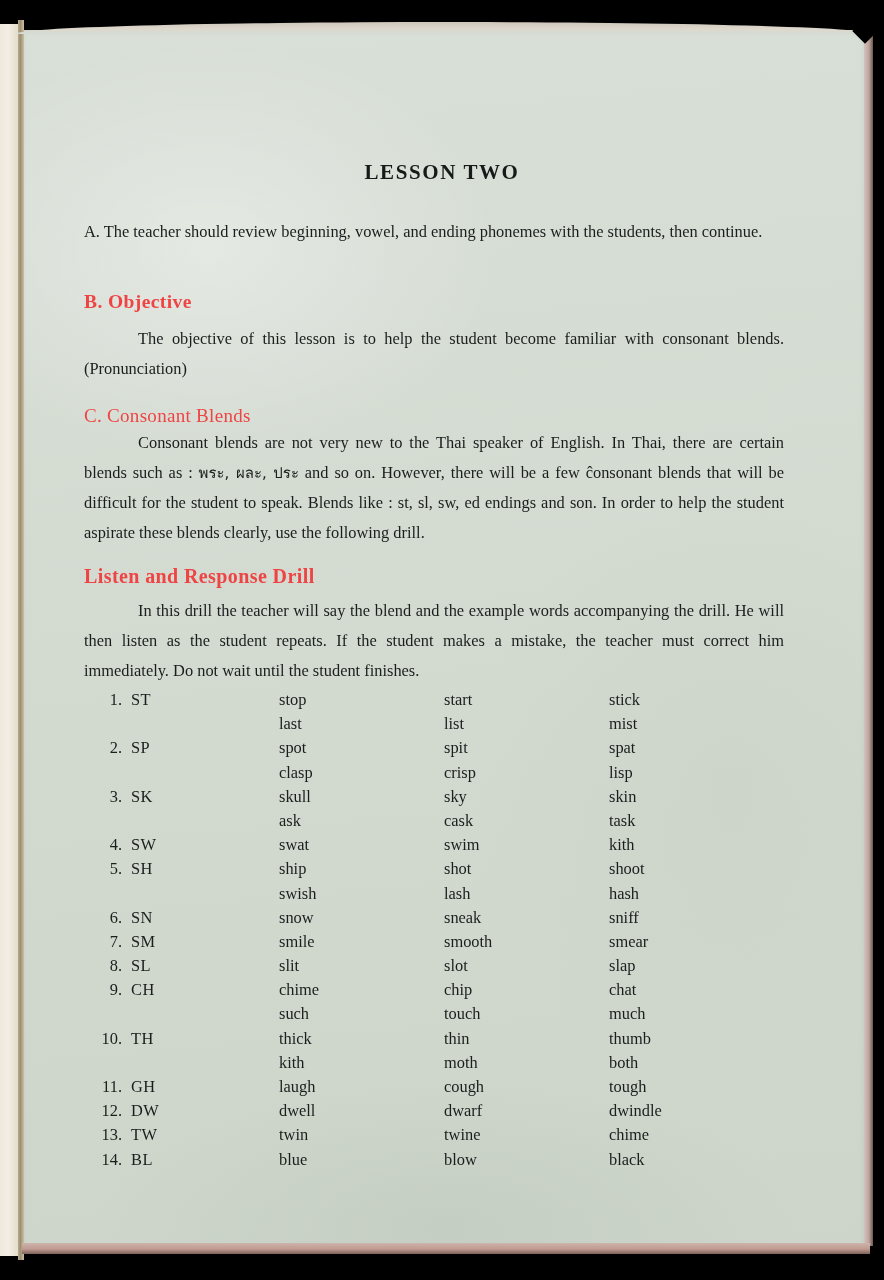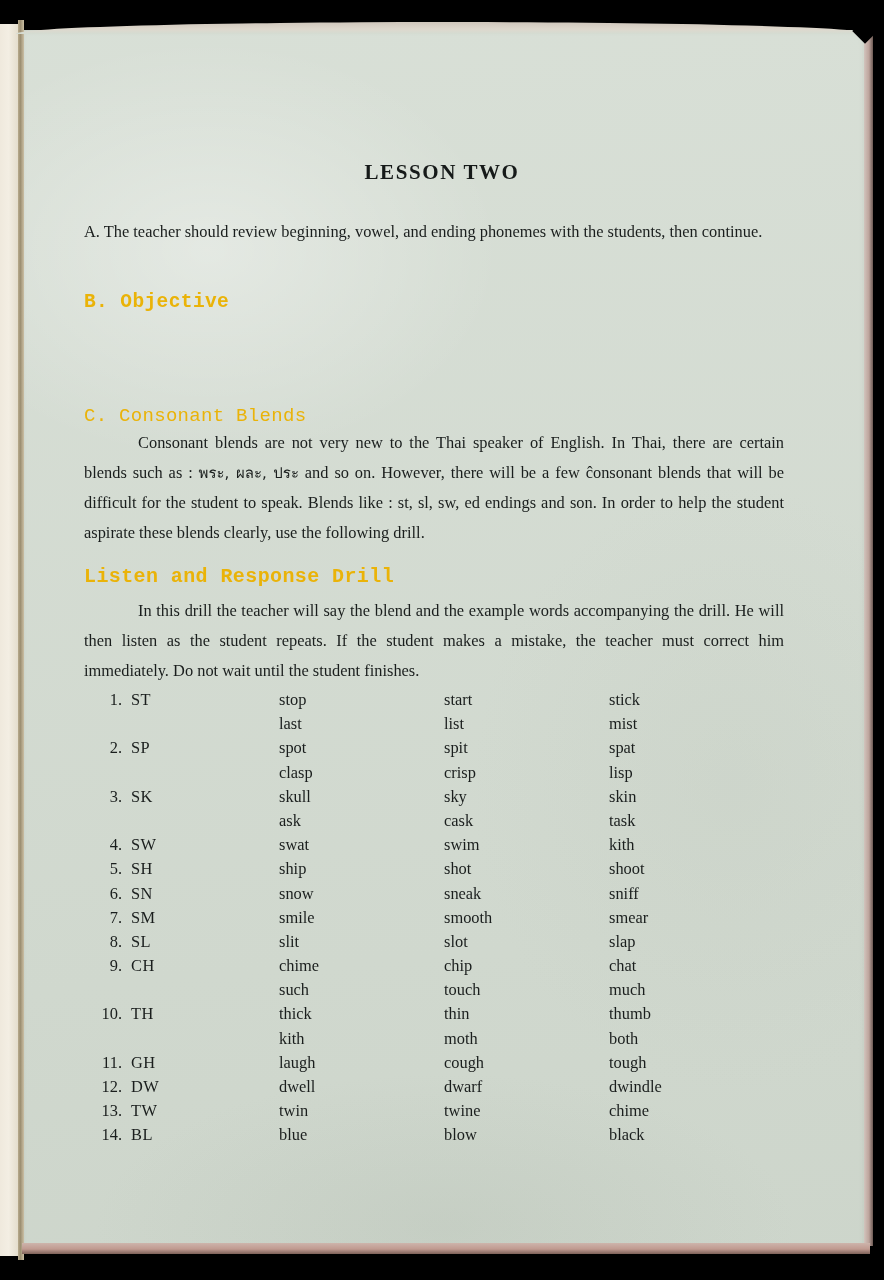--- a/index.html
+++ b/index.html
@@ -108,22 +108,21 @@
     font-size: 16.4px;
     line-height: 30px;
     text-align: justify;
     text-justify: inter-word;
     color: #1a1e1d;
   }
   .para .indent { display: inline-block; width: 54px; }
 
   .head-b, .head-c, .head-drill {
     position: absolute;
-    color: #eab308;
-    font-family: Liberation Mono, monospace;
+    color: #ef4444;
   }
   .head-b {
     left: 84px; top: 291px;
     font-size: 19.5px;
     font-weight: bold;
     letter-spacing: .4px;
   }
   .head-c {
     left: 84px; top: 405px;
     font-size: 19px;
@@ -183,20 +182,21 @@
   <div class="corner-nick"></div>
 
   <div class="content">
 
     <div class="lesson-title">LESSON TWO</div>
 
     <div class="para" id="para-a">A.  The teacher should review beginning, vowel, and ending phonemes with the students, then continue.</div>
 
     <div class="head-b">B.  Objective</div>
 
+    <div class="para" id="para-b"><span class="indent"></span><span>The objective of this lesson is to help the student  become  familiar  with  consonant blends.  (Pronunciation)</span></div>
 
     <div class="head-c">C.  Consonant  Blends</div>
 
     <div class="para" id="para-c"><span class="indent"></span><span>Consonant blends are not very  new to the Thai speaker of English.  In  Thai,  there are  certain blends such as : </span><span class="thai">พระ, ผละ, ประ</span><span> and so on.    However, there will  be a few ĉonsonant blends that will be difficult for the student to speak.   Blends like : st, sl, sw, ed  endings and son.  In order to help the student aspirate these blends clearly, use the following drill.</span></div>
 
     <div class="head-drill">Listen and Response Drill</div>
 
     <div class="para" id="para-drill"><span class="indent"></span><span>In this drill the teacher will  say  the  blend  and  the  example  words  accompanying the drill.  He will then listen as the student repeats. If the student makes a mistake, the teacher must correct him immediately.  Do not wait until the  student finishes.</span></div>
 
     <div class="drill-table" id="drill-table">
@@ -242,20 +242,26 @@
           <div class="cell c-w2">swim</div>
           <div class="cell c-w3">kith</div>
         </div>
         <div class="drill-row">
           <div class="cell c-num"><span class="n">5.</span><span class="b">SH</span></div>
           <div class="cell c-w1">ship</div>
           <div class="cell c-w2">shot</div>
           <div class="cell c-w3">shoot</div>
         </div>
         <div class="drill-row">
+          <div class="cell c-num"></div>
+          <div class="cell c-w1">swish</div>
+          <div class="cell c-w2">lash</div>
+          <div class="cell c-w3">hash</div>
+        </div>
+        <div class="drill-row">
           <div class="cell c-num"><span class="n">6.</span><span class="b">SN</span></div>
           <div class="cell c-w1">snow</div>
           <div class="cell c-w2">sneak</div>
           <div class="cell c-w3">sniff</div>
         </div>
         <div class="drill-row">
           <div class="cell c-num"><span class="n">7.</span><span class="b">SM</span></div>
           <div class="cell c-w1">smile</div>
           <div class="cell c-w2">smooth</div>
           <div class="cell c-w3">smear</div>

